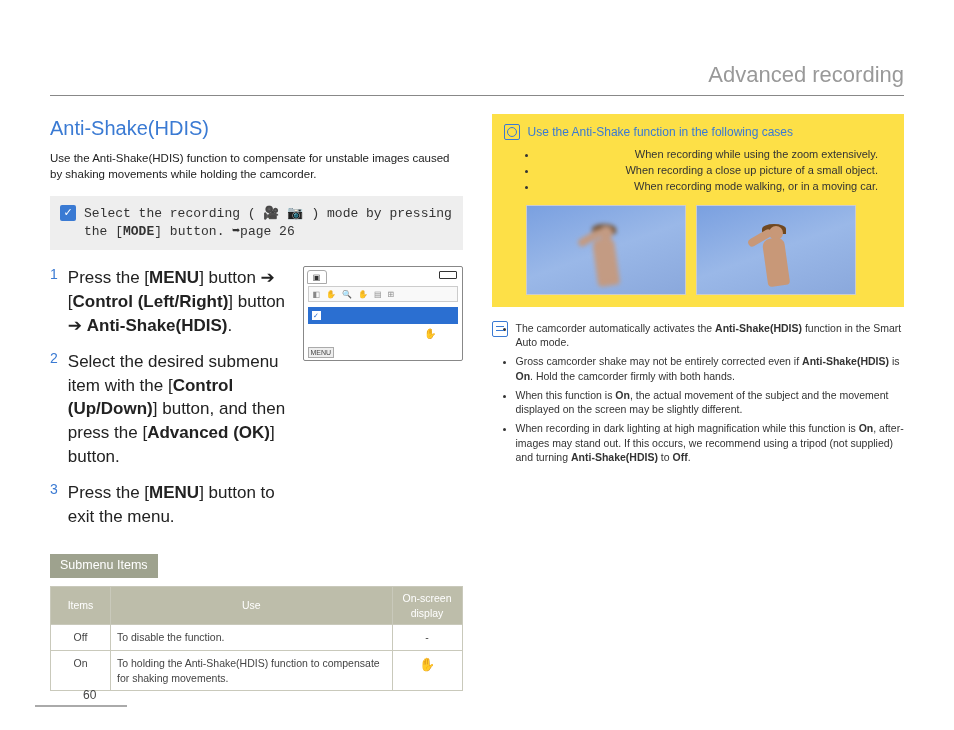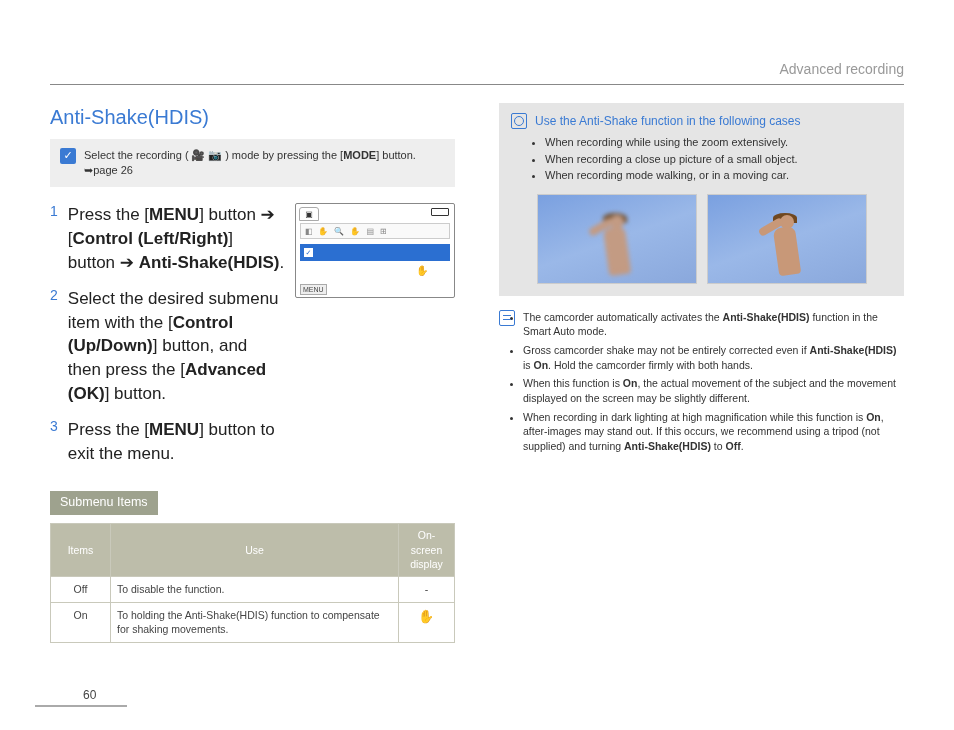--- a/index.html
+++ b/index.html
@@ -14,26 +14,26 @@
     position: relative;
   }
   .page {
     padding: 60px 50px 30px 50px;
     position: relative;
     height: 100%;
   }
   .header-title {
     text-align: right;
     color: #999;
-    font-size: 14px;
+    font-size: 22px;
     font-weight: 300;
     margin-bottom: 4px;
   }
   .header-rule { border: none; border-top: 1px solid #888; margin-bottom: 18px;}
-  .columns { display: flex; gap: 44px; }
+  .columns { display: flex; gap: 29px; }
   .col { flex: 1; }
   .section-title {
     color: #3a7ad3;
     font-size: 20px;
     font-weight: 400;
     margin-bottom: 8px;
   }
   .intro { font-size: 11.5px; color: #222; margin-bottom: 14px; }
   .graybox {
     background: #eee;
@@ -41,21 +41,21 @@
     display: flex;
     align-items: flex-start;
     gap: 8px;
     margin-bottom: 16px;
   }
   .checkbox-icon {
     width: 16px; height: 16px; background: #3a7ad3;
     display: flex; align-items: center; justify-content: center;
     color: #fff; font-size: 11px; flex-shrink: 0; border-radius: 2px;
   }
-  .graybox-text { font-size: 11px; color: #333; }
+  .graybox-text { font-size: 13px; color: #333; font-family: Liberation Mono, monospace; }
   .steps { display:flex; gap:10px; }
   .steps-list { flex:1; }
   .step { display: flex; gap: 10px; margin-bottom: 12px; }
   .step-num { color: #3a7ad3; font-size: 14px; font-weight: 400; line-height:1.2;}
   .step-text { font-size: 17px; color: #222; }
   .step-text b { font-weight: bold; }
   .lcd {
     width: 160px; height: 95px; border: 1px solid #888; border-radius: 2px;
     position: relative; background: #fff; flex-shrink: 0;
   }
@@ -98,21 +98,21 @@
   table.submenu th {
     background:#bdbdaa; color:#fff; font-weight:400; padding:4px 6px;
     border:1px solid #c9c9bb; text-align:center;
   }
   table.submenu td {
     border:1px solid #c9c9bb; padding:5px 6px; color:#444; vertical-align:top;
   }
   table.submenu td.center { text-align:center; }
   .hand-icon { font-size:13px; }
   .infobox {
-    background:#e5e5e5; padding:10px 12px 12px 12px; margin-bottom:14px;
+    background:#fde047; padding:10px 26px 12px 12px; margin-bottom:14px;text-align:right;
   }
   .infobox-head { display:flex; align-items:flex-start; gap:8px; margin-bottom:6px;}
   .mag-icon {
     width:16px; height:16px; border:1.5px solid #3a7ad3; border-radius:2px;
     display:flex; align-items:center; justify-content:center; flex-shrink:0;
   }
   .mag-icon::before {
     content:""; width:8px; height:8px; border:1.5px solid #3a7ad3;
     border-radius:50%; display:block;
   }
@@ -169,20 +169,21 @@
 <body>
 
 <div class="page">
   <div class="header-title">Advanced recording</div>
   <hr class="header-rule">
 
   <div class="columns">
 
     <div class="col">
       <h2 class="section-title">Anti-Shake(HDIS)</h2>
+      <p class="intro">Use the Anti-Shake(HDIS) function to compensate for unstable images caused by shaking movements while holding the camcorder.</p>
 
       <div class="graybox">
         <div class="checkbox-icon">✓</div>
         <div class="graybox-text">
           <span>Select the recording ( </span><span>🎥</span> <span>📷</span><span> ) mode by pressing the [</span><b>MODE</b><span>] button. ➥page 26</span>
         </div>
       </div>
 
       <div class="steps">
         <div class="steps-list">
@@ -225,21 +226,21 @@
         </div>
       </div>
 
       <div style="height:14px"></div>
       <div class="submenu-badge">Submenu Items</div>
       <table class="submenu">
         <thead>
           <tr>
             <th style="width:60px">Items</th>
             <th>Use</th>
-            <th style="width:56px">On-screen display</th>
+            <th style="width:70px">On-screen display</th>
           </tr>
         </thead>
         <tbody>
           <tr>
             <td class="center">Off</td>
             <td>To disable the function.</td>
             <td class="center">-</td>
           </tr>
           <tr>
             <td class="center">On</td>

